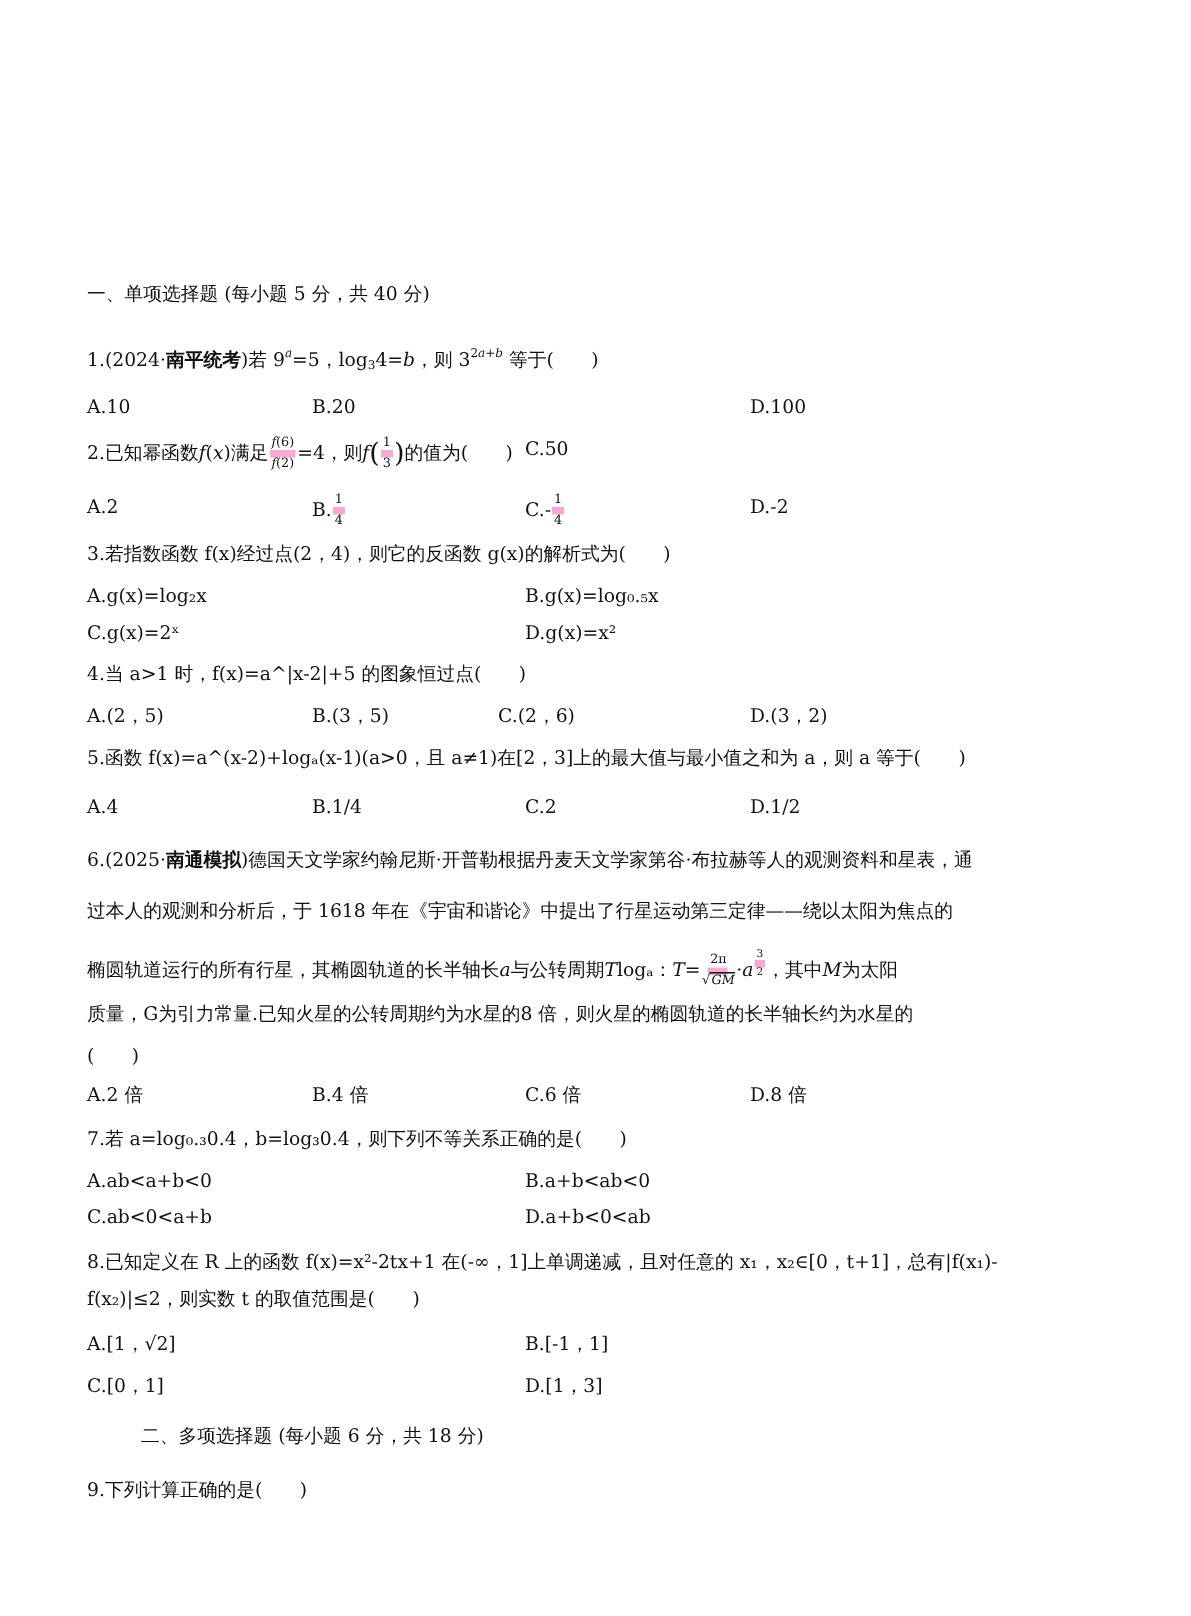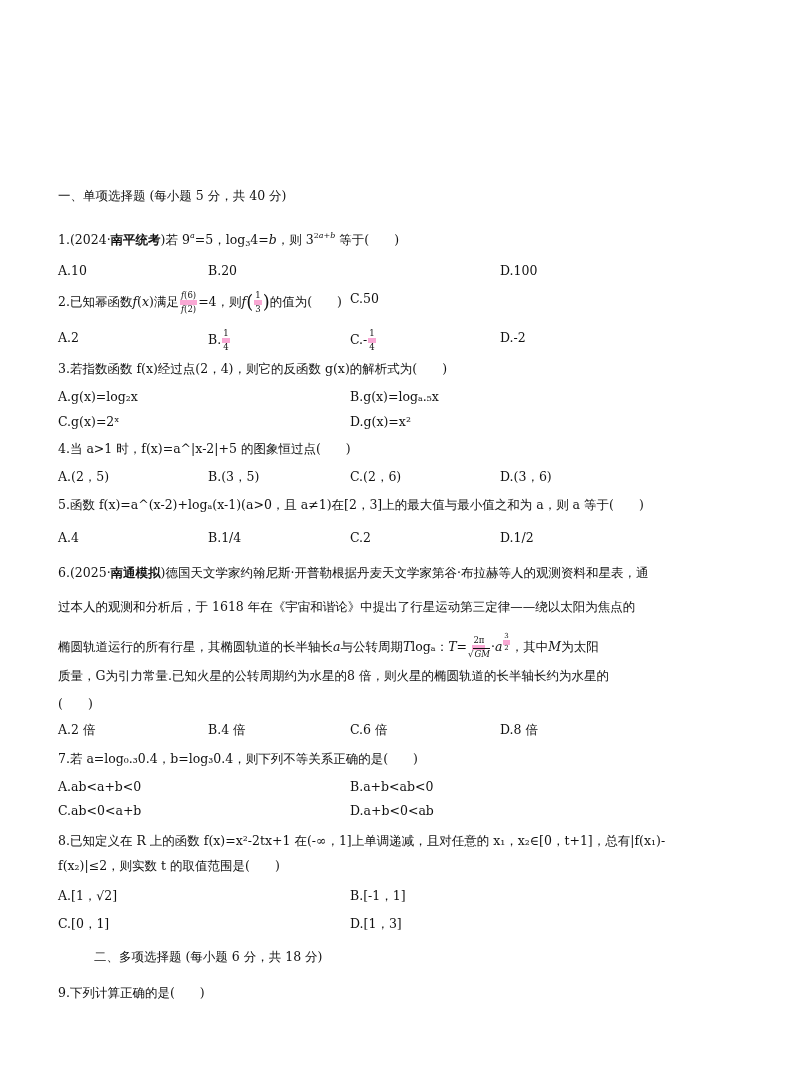--- a/index.html
+++ b/index.html
@@ -70,31 +70,31 @@
   <div class="opt" style="top:329px;left:350px;"><span>C.-</span><span class="frac">
         <span class="num">1</span>
         <span>4</span>
       </span></div>
   <div class="opt" style="top:329px;left:500px;">D.-2</div>
 
   <div class="line" style="top:360px;">
     <span>3.</span><span>若指数函数 f(x)经过点(2，4)，则它的反函数 g(x)的解析式为(　　)</span>
   </div>
   <div class="opt" style="top:388px;left:58px;">A.g(x)=log₂x</div>
-  <div class="opt" style="top:388px;left:350px;">B.g(x)=logₐ.₅x</div>
+  <div class="opt" style="top:388px;left:350px;">B.g(x)=log₀.₅x</div>
   <div class="opt" style="top:413px;left:58px;">C.g(x)=2ˣ</div>
   <div class="opt" style="top:413px;left:350px;">D.g(x)=x²</div>
 
   <div class="line" style="top:440px;">
     <span>4.</span><span>当 a&gt;1 时，f(x)=a^|x-2|+5 的图象恒过点(　　)</span>
   </div>
   <div class="opt" style="top:468px;left:58px;">A.(2，5)</div>
   <div class="opt" style="top:468px;left:208px;">B.(3，5)</div>
-  <div class="opt" style="top:468px;left:350px;">C.(2，6)</div>
-  <div class="opt" style="top:468px;left:500px;">D.(3，6)</div>
+  <div class="opt" style="top:468px;left:332px;">C.(2，6)</div>
+  <div class="opt" style="top:468px;left:500px;">D.(3，2)</div>
 
   <div class="line" style="top:496px;">
     <span>5.</span><span>函数 f(x)=a^(x-2)+logₐ(x-1)(a&gt;0，且 a≠1)在[2，3]上的最大值与最小值之和为 a，则 a 等于(　　)</span>
   </div>
   <div class="opt" style="top:529px;left:58px;">A.4</div>
   <div class="opt" style="top:529px;left:208px;">B.1/4</div>
   <div class="opt" style="top:529px;left:350px;">C.2</div>
   <div class="opt" style="top:529px;left:500px;">D.1/2</div>
 
   <div class="line" style="top:564px;">

